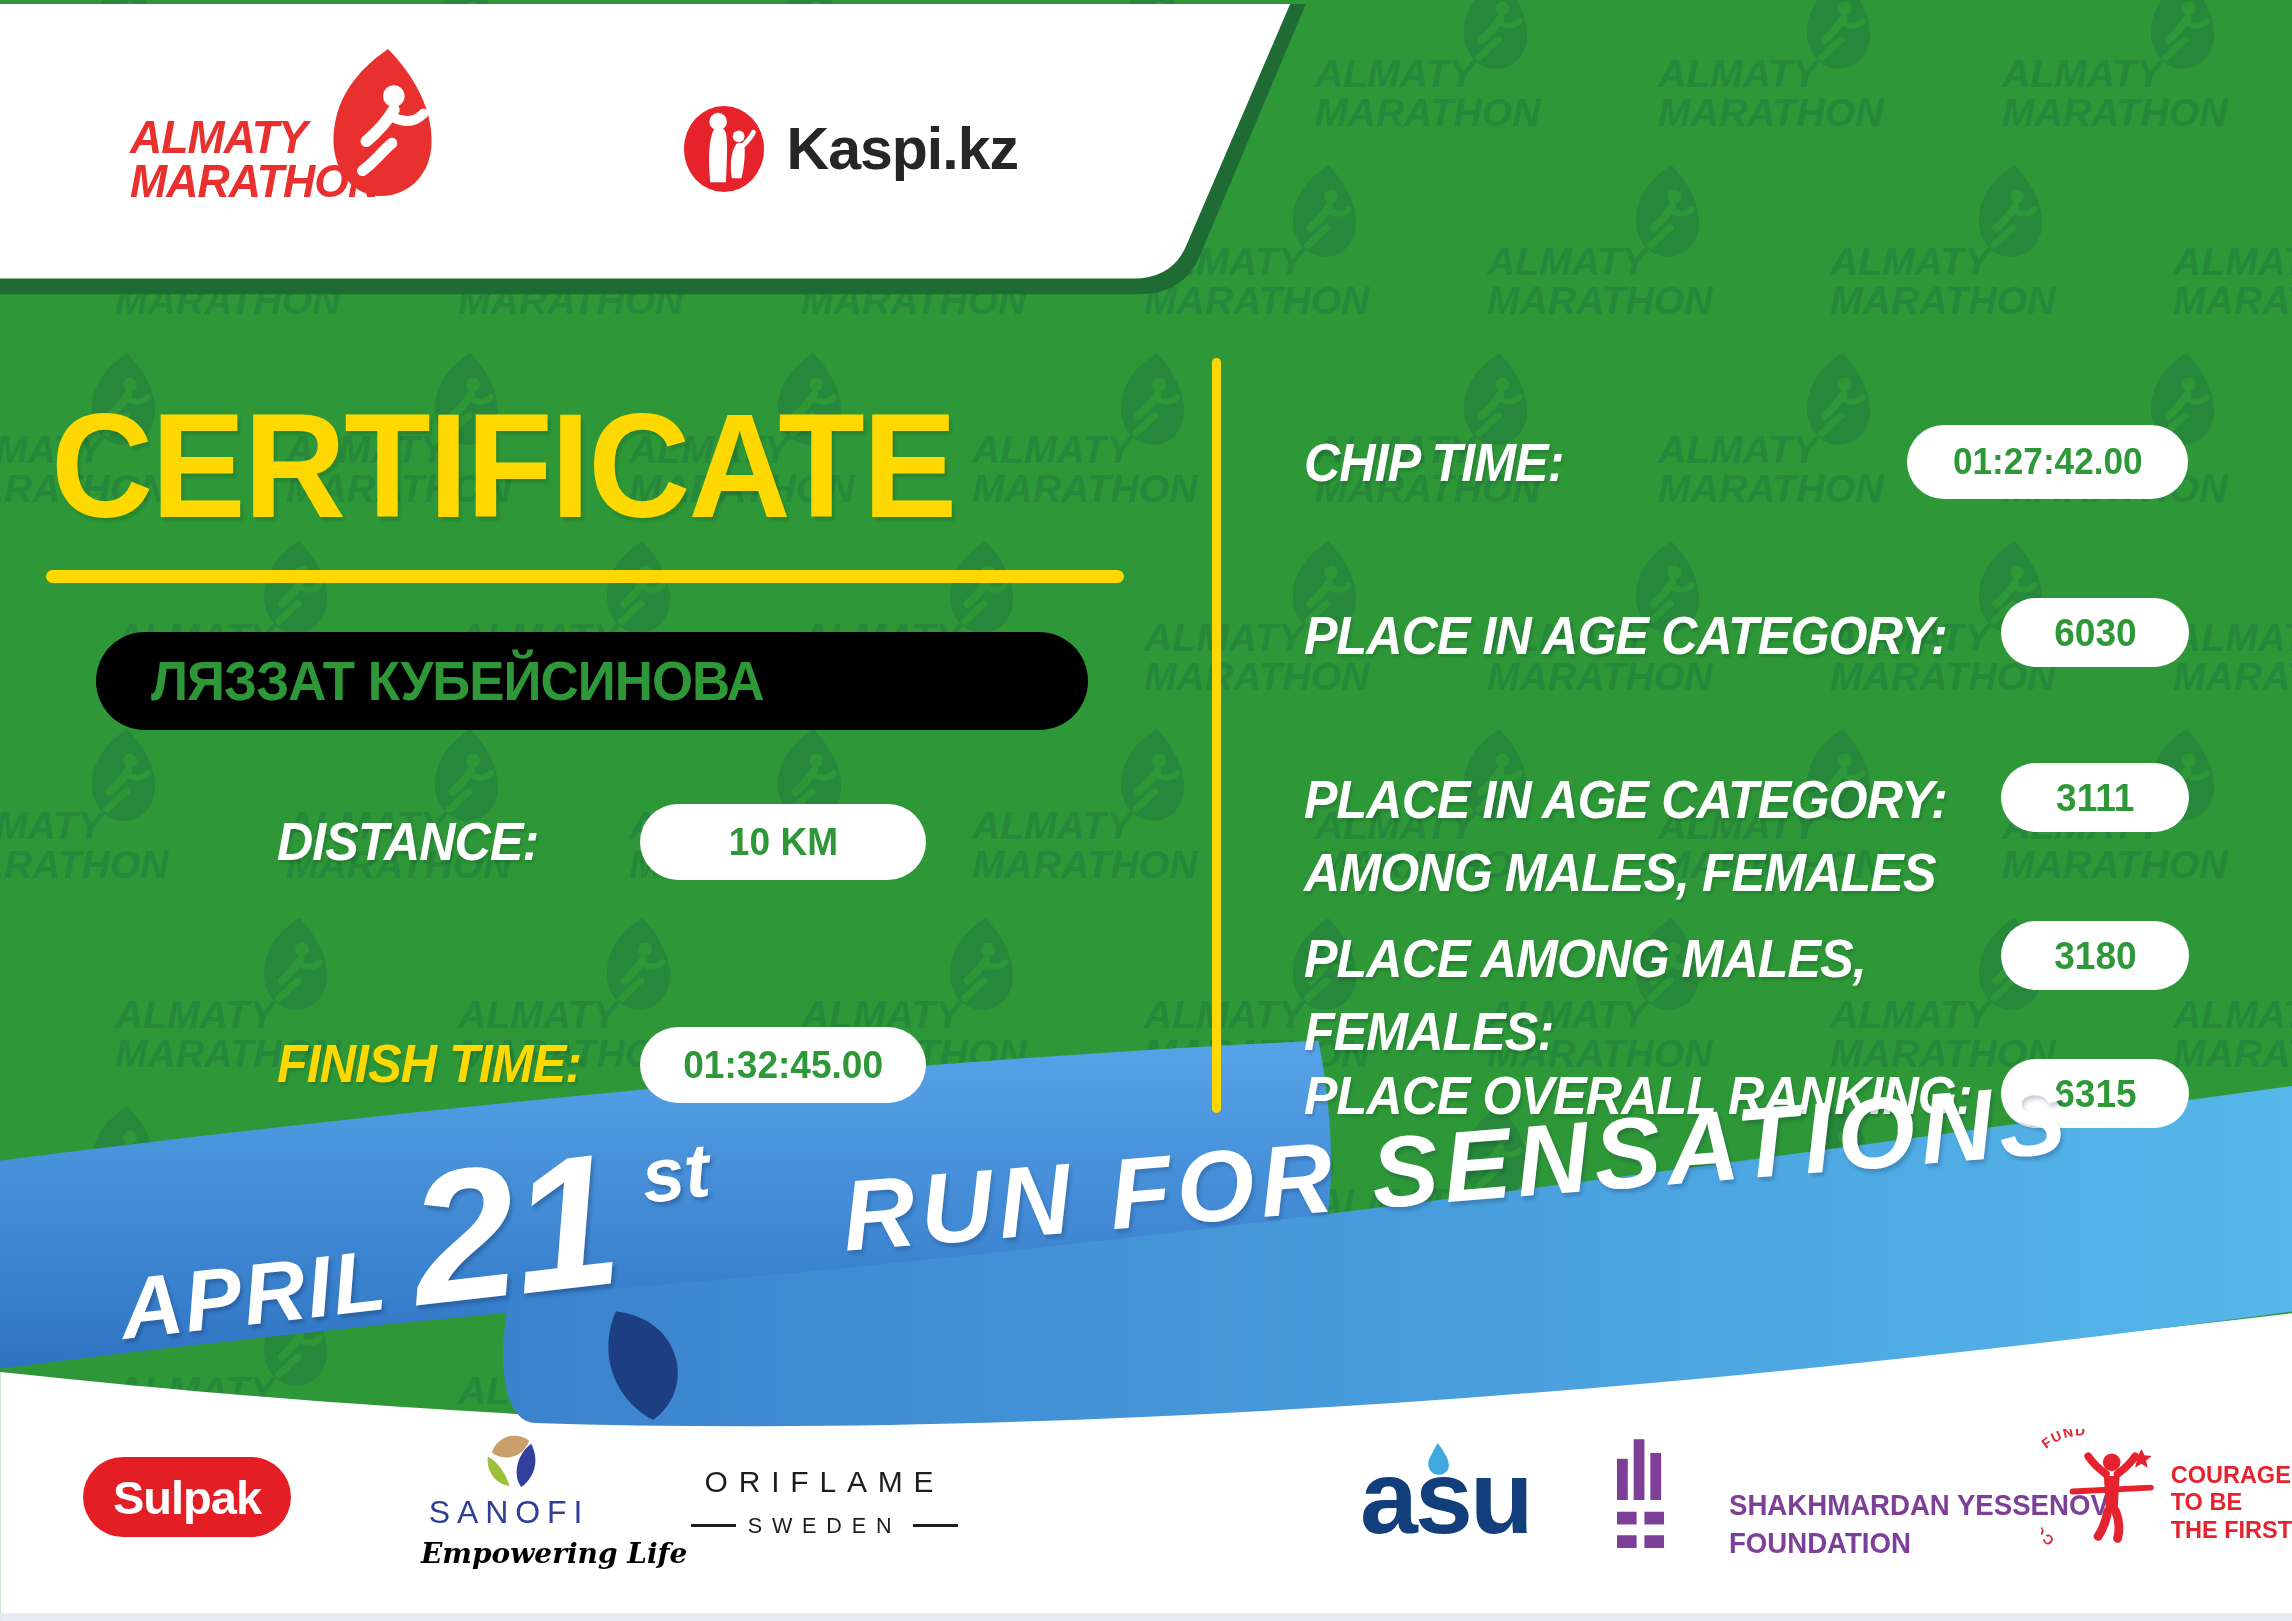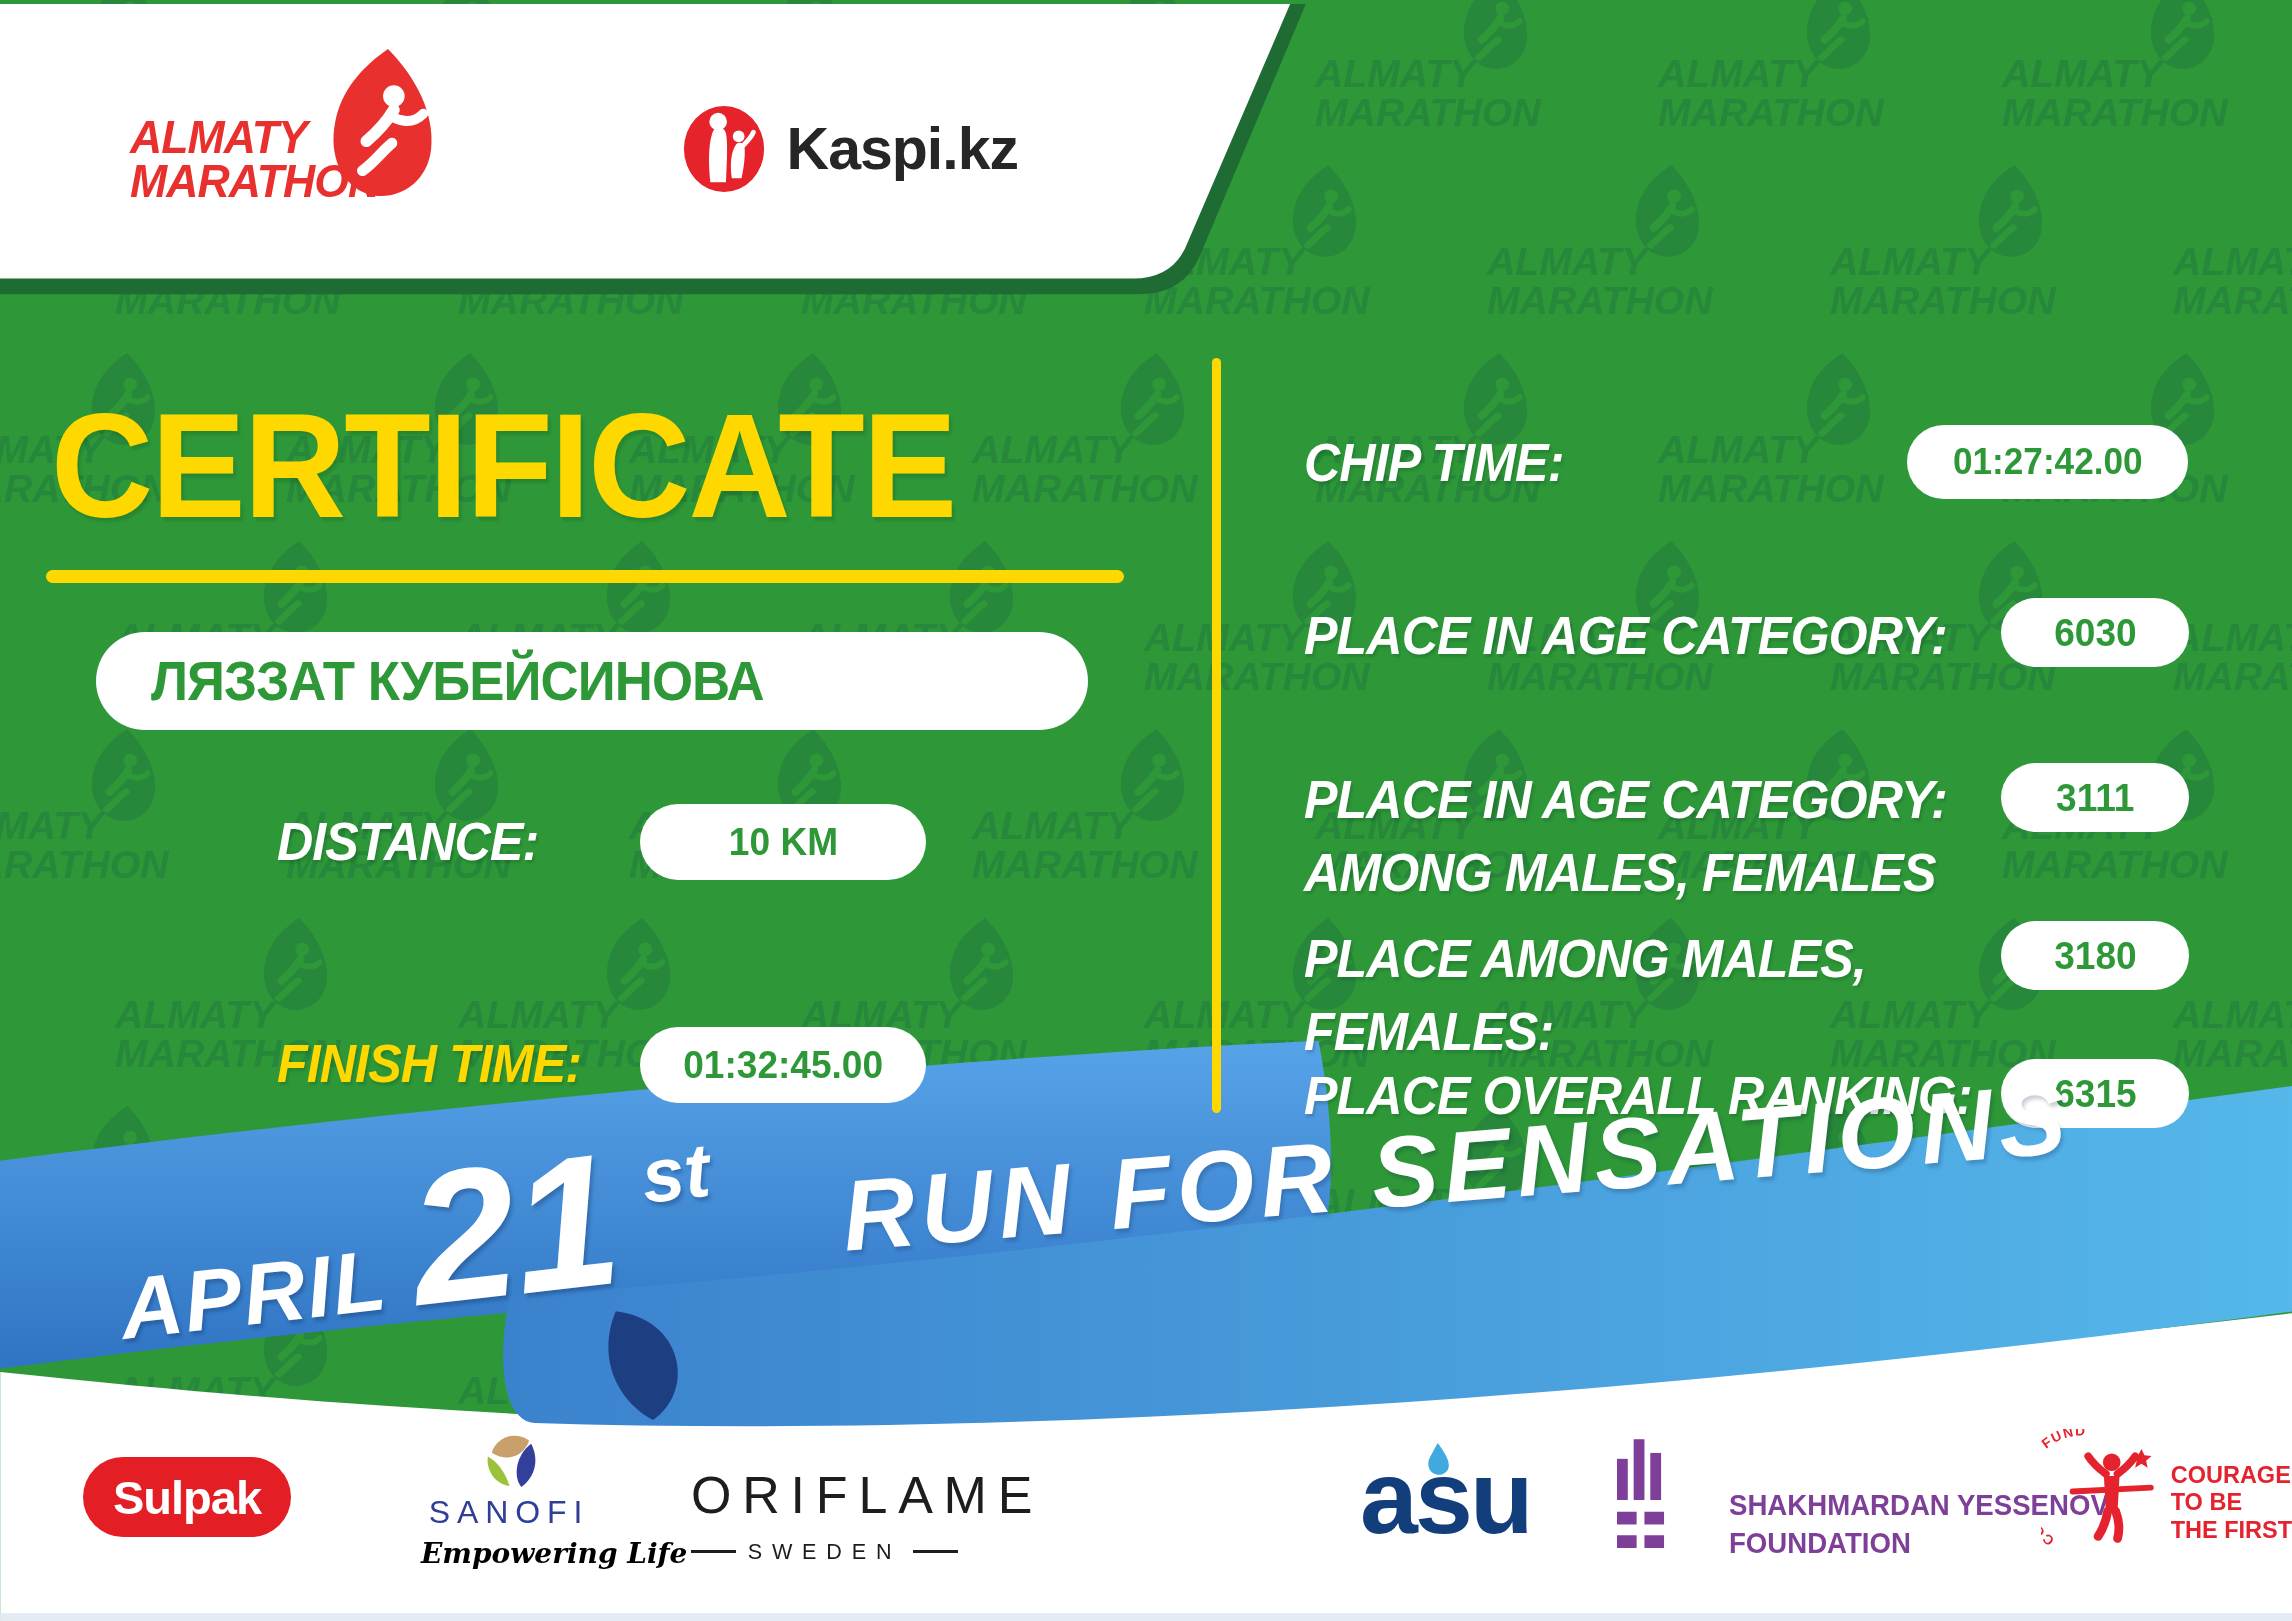--- a/index.html
+++ b/index.html
@@ -15,21 +15,21 @@
   .am-text{position:absolute;left:130px;top:116px;color:#e8312f;font-weight:700;font-style:italic;
            font-size:46px;line-height:.95;letter-spacing:-1px;transform:scaleX(.97);transform-origin:left;}
   .kaspi{position:absolute;left:681px;top:106px;display:flex;align-items:center;gap:19.6px;}
   .kaspi-name{color:#262626;font-weight:700;font-size:59px;letter-spacing:-1px;}
   
   .title{position:absolute;left:51px;top:380px;color:#ffd800;font-weight:700;font-size:149px;
          letter-spacing:-2px;transform:scaleX(.95);transform-origin:left;white-space:nowrap;
          text-shadow:2.9px 3.9px 2.9px rgba(0,40,10,.15);}
   .underline{position:absolute;left:46px;top:570px;width:1078px;height:12.7px;background:#ffd800;border-radius:6.9px;}
   .vline{position:absolute;left:1212px;top:358px;width:8.8px;height:755px;background:#ffd800;border-radius:4.9px;}
-  .name-pill{position:absolute;left:96px;top:632px;width:992px;height:98px;background:#ffffff;border-radius:49px;
+  .name-pill{position:absolute;left:96px;top:632px;width:992px;height:98px;background:#000000;border-radius:49px;
              display:flex;align-items:center;}
   .name-pill span{margin-left:55px;color:#2e9839;font-weight:700;font-size:55px;letter-spacing:-1px;
                   transform:scaleX(.96);transform-origin:left;white-space:nowrap;}
   .lbl{position:absolute;color:#ffffff;font-style:italic;font-weight:700;font-size:54px;letter-spacing:-1px;
        white-space:nowrap;transform:scaleX(.93);transform-origin:left;
        text-shadow:2px 2.9px 2.9px rgba(0,40,10,.18);}
   .lbl.yellow{color:#ffd800;}
   .pill{position:absolute;background:#fff;border-radius:43px;display:flex;align-items:center;justify-content:center;}
   .pill span{color:#2e9839;font-weight:700;font-size:39px;transform:scaleX(.95);white-space:nowrap;}
   
@@ -44,21 +44,21 @@
           text-shadow:2px 3.9px 3.9px rgba(0,20,60,.2);}
   
   .sulpak{position:absolute;left:83px;top:1457px;width:208px;height:80px;background:#e31e24;border-radius:40px;
           display:flex;align-items:center;justify-content:center;}
   .sulpak span{color:#fff;font-weight:700;font-size:47px;letter-spacing:-1px;}
   .sanofi{position:absolute;left:421px;top:1431px;width:176px;text-align:center;}
   .sanofi-name{margin-top:63px;color:#2f3f97;font-size:32px;letter-spacing:6.9px;font-weight:400;}
   .sanofi-tag{margin-top:5.9px;color:#000000;font-size:28px;font-style:italic;font-weight:700;
               font-family:"DejaVu Serif",serif;white-space:nowrap;}
   .oriflame{position:absolute;left:691px;top:1465px;width:267px;text-align:center;color:#1d1d1b;}
-  .ori-name{font-size:52px;letter-spacing:10.8px;font-weight:400;}
+  .ori-name{font-size:30px;letter-spacing:10.8px;font-weight:400;}
   .ori-sub{margin-top:13.7px;display:flex;align-items:center;gap:11.8px;text-align:center;}
   .ori-sub .rule{flex:1;height:2.9px;background:#1d1d1b;}
   .ori-sub span{font-size:21.6px;letter-spacing:9.8px;}
   .ua{position:absolute;left:1094px;top:1447px;width:123px;text-align:center;}
   .ua-name{margin-top:9.8px;color:#111;font-weight:700;font-size:28px;letter-spacing:1px;white-space:nowrap;}
   .asu{position:absolute;left:1360px;top:1445px;color:#123e7c;font-weight:700;font-size:104px;
        letter-spacing:-2.9px;line-height:1;}
   .asu .drop{position:absolute;left:65px;top:-2px;}
   .yess{position:absolute;left:1617px;top:1439px;display:flex;gap:63px;}
   .yess-text{margin-top:47px;color:#7d3f98;font-weight:700;font-size:30px;line-height:1.25;

